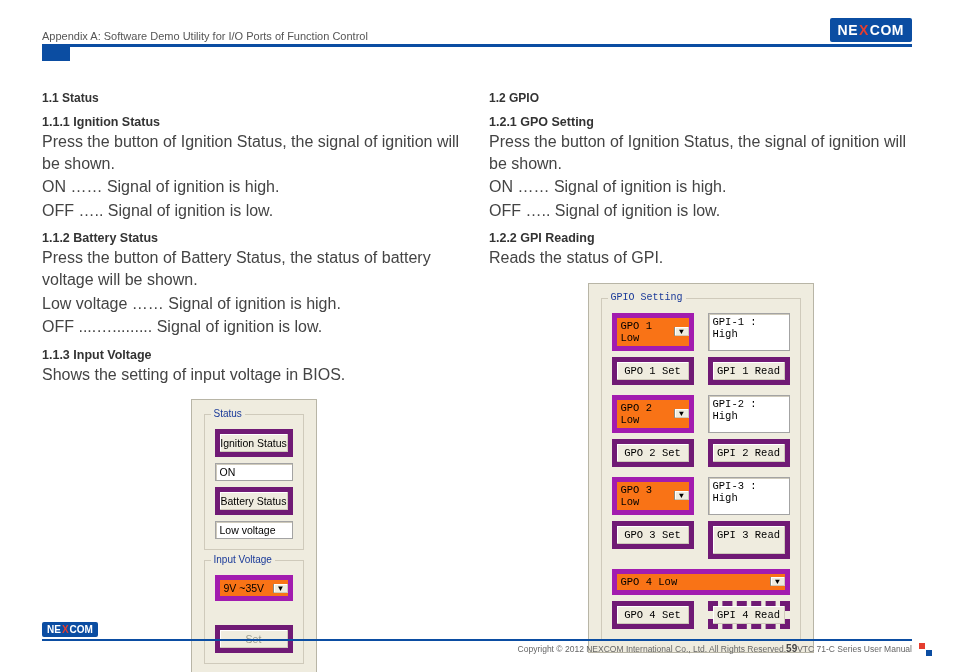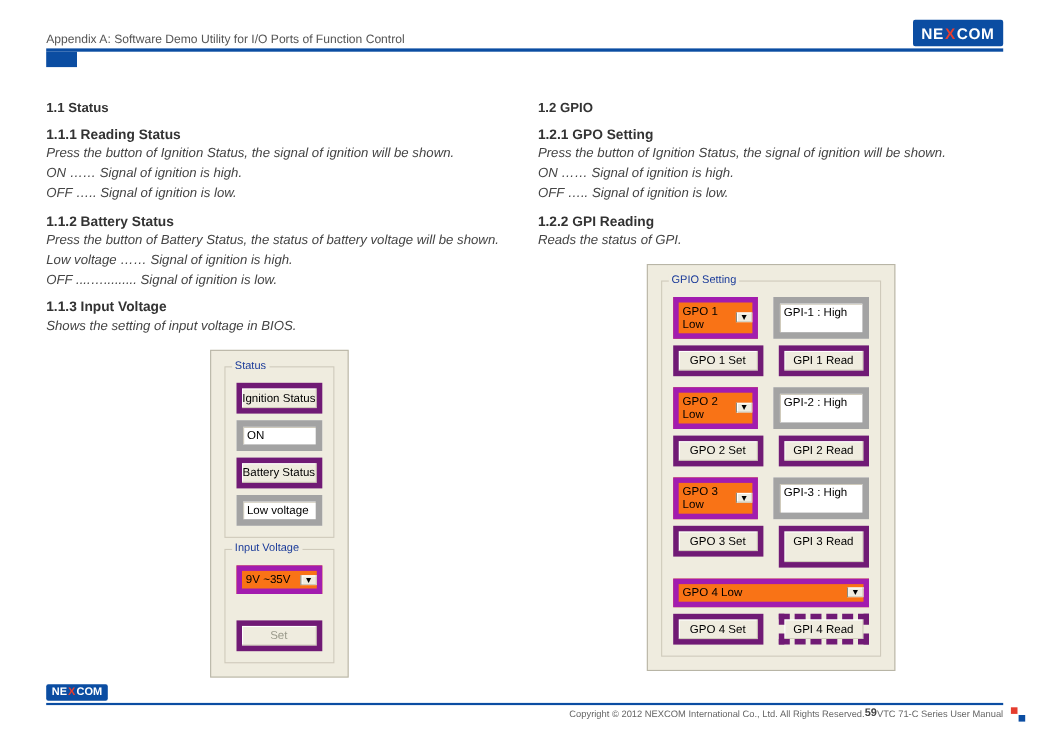--- a/index.html
+++ b/index.html
@@ -63,23 +63,22 @@
   }
   h3 {
     font-size: 12.5px;
     font-weight: bold;
     margin: 10px 0 2px 0;
     color: #333;
   }
   p {
     margin: 0 0 2px 0;
     line-height: 1.35;
-    font-size: 12px;
+    font-size: 16px;
     color: #444;
-    font-style: italic;
   }
   .panel-wrap { text-align: center; margin-top: 14px; }
   
   .winpanel {
     display: inline-block;
     background: #efecdf;
     border: 1px solid #b8b5a6;
     text-align: left;
     position: relative;
     padding: 14px 12px 12px 12px;
@@ -107,21 +106,21 @@
     border: 5px solid #701a75;
     background: #efecdf;
     text-align: center;
     padding: 3px 0;
     font-size: 10.5px;
     box-shadow: inset -1px -1px 0 #cfcabb, inset 1px 1px 0 #fff;
     margin-bottom: 6px;
     cursor: pointer;
   }
   .txt {
-    border: 6px solid #a3a3a3;
+    border: 1px solid #a3a3a3;
     background: #fff;
     box-shadow: inset 1px 1px 0 #cfcabb;
     padding: 2px 4px;
     font-size: 10.5px;
     margin-bottom: 6px;
   }
   .btn.disabled { color: #9a9a8b; cursor: default; }
   .select {
     border: 5px solid #a21caf;
     background: #f97316;
@@ -138,21 +137,21 @@
     display: flex;
     align-items: center;
     justify-content: center;
     box-shadow: inset -1px -1px 0 #cfcabb, inset 1px 1px 0 #fff;
     font-size: 8px;
   }
   .row2 { display: flex; gap: 14px; }
   .row2 > * { flex: 1; }
   .dashed { border-style: dashed; }
   .status-panel { width: 100px; }
-  .gpio-panel { width: 200px; }
+  .gpio-panel { width: 200px; font-family: Liberation Mono, monospace; }
   .footer {
     position: absolute;
     bottom: 18px;
     left: 42px;
     right: 42px;
   }
   .footer .logo-sm {
     font-weight: bold;
     background: #0b4da2;
     color: #fff;
@@ -200,21 +199,21 @@
       <span class="ex">COM</span>
   </span>
 </div>
 <div class="hr-bar"></div>
 <div class="tab"></div>
 
 <div class="columns">
 
   <div class="col">
     <h2>1.1  Status</h2>
-    <h3>1.1.1  Reading Status</h3>
+    <h3>1.1.1  Ignition Status</h3>
     <p>Press the button of Ignition Status, the signal of ignition will be shown.</p>
     <p>ON …… Signal of ignition is high.</p>
     <p>OFF ….. Signal of ignition is low.</p>
 
     <h3>1.1.2  Battery Status</h3>
     <p>Press the button of Battery Status, the status of battery voltage will be shown.</p>
     <p>Low voltage …… Signal of ignition is high.</p>
     <p>OFF ....…......... Signal of ignition is low.</p>
 
     <h3>1.1.3  Input Voltage</h3>

